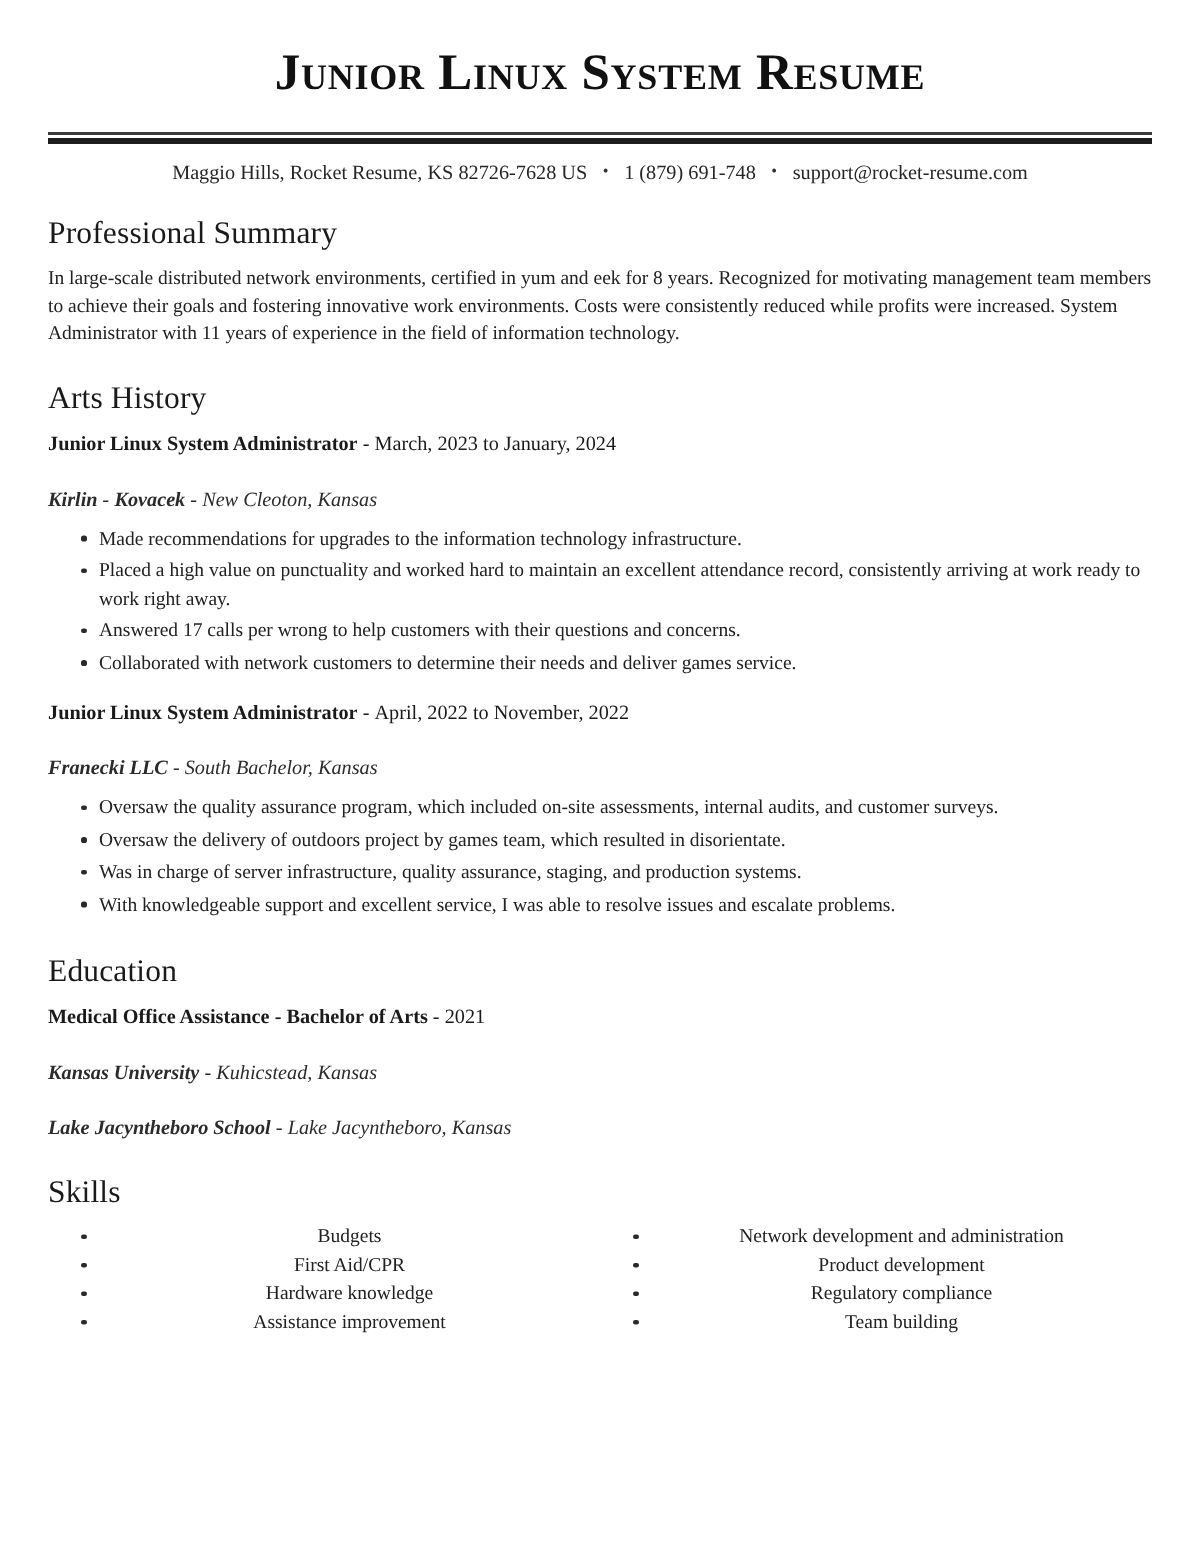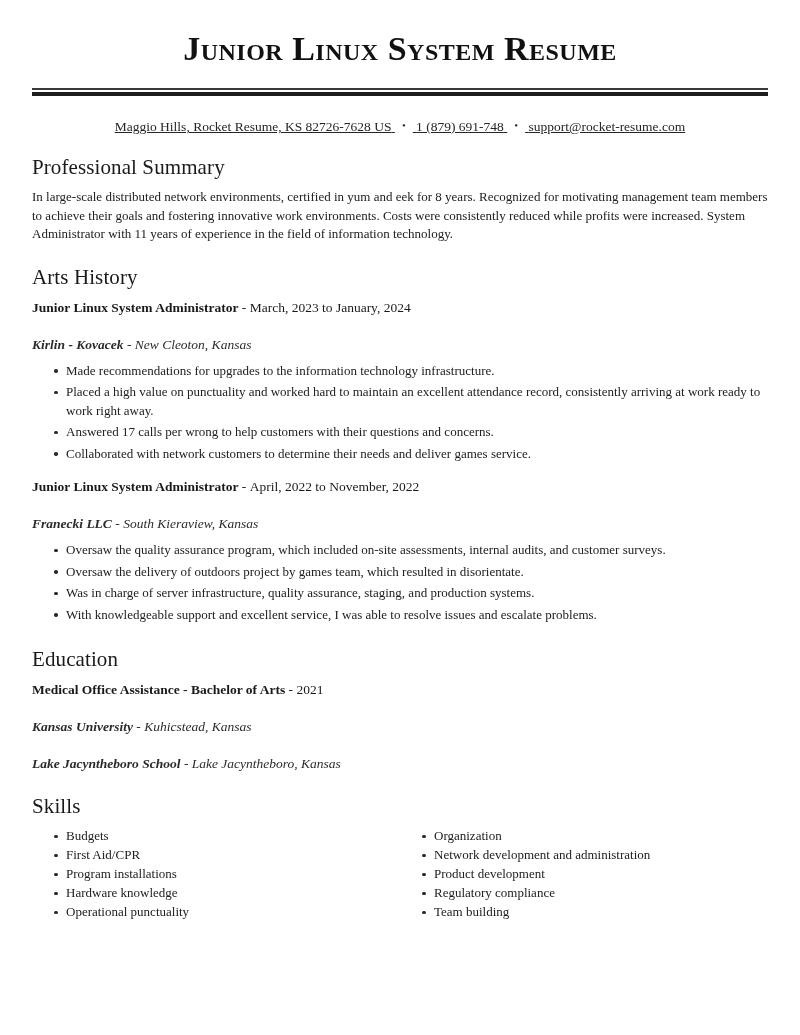--- a/index.html
+++ b/index.html
@@ -55,26 +55,25 @@
     background: #ffffff;
   }
   .title-rule .rule-thick {
     position: absolute;
     left: 0; right: 0; top: 4px;
     height: 4px;
     background: #1d1d1d;
   }
   .contact-line {
     margin: 0;
-    padding-top: 20px;
+    padding-top: 9px;
     text-align: center;
     font-size: 13.5px;
     line-height: 18px;
     color: #262626;
-    text-decoration: underline;
   }
   .contact-sep {
     display: inline-block;
     padding: 0 7px;
     font-size: 11px;
     vertical-align: 2px;
     color: #333;
   }
 
   
@@ -155,20 +154,21 @@
   }
 
   
   .skills-wrap {
     display: flex;
     margin-top: 4px;
   }
   .skills-col {
     width: 50%;
     box-sizing: border-box;
+    text-align: center;
   }
   .skills-col ul {
     margin: 0;
     padding: 0 0 0 22px;
     list-style: none;
   }
   .skills-col li {
     position: relative;
     font-size: 13px;
     line-height: 18.5px;
@@ -235,21 +235,21 @@
         <li>Answered 17 calls per wrong to help customers with their questions and concerns.</li>
         <li>Collaborated with network customers to determine their needs and deliver games service.</li>
       </ul>
     </div>
 
     <div class="entry">
       <div class="entry-line1">
         <span class="entry-role">Junior Linux System Administrator</span><span class="dash">&nbsp;</span><span class="dash">-</span><span class="dash">&nbsp;</span><span class="entry-dates">April, 2022 to November, 2022</span>
       </div>
       <div class="entry-line2">
-        <span class="entry-org">Franecki LLC</span><span class="dash">&nbsp;</span><span class="dash">-</span><span class="dash">&nbsp;</span><span class="entry-loc">South Kieraview, Kansas</span>
+        <span class="entry-org">Franecki LLC</span><span class="dash">&nbsp;</span><span class="dash">-</span><span class="dash">&nbsp;</span><span class="entry-loc">South Bachelor, Kansas</span>
       </div>
       <ul class="bullets">
         <li>Oversaw the quality assurance program, which included on-site assessments, internal audits, and customer surveys.</li>
         <li>Oversaw the delivery of outdoors project by games team, which resulted in disorientate.</li>
         <li>Was in charge of server infrastructure, quality assurance, staging, and production systems.</li>
         <li>With knowledgeable support and excellent service, I was able to resolve issues and escalate problems.</li>
       </ul>
     </div>
   </section>
 
@@ -273,28 +273,26 @@
   </section>
 
   <section class="section section-skills">
     <h2 class="section-title">Skills</h2>
 
     <div class="skills-wrap">
       <div class="skills-col">
         <ul>
           <li>Budgets</li>
           <li>First Aid/CPR</li>
-          <li>Program installations</li>
           <li>Hardware knowledge</li>
-          <li>Operational punctuality</li>
+          <li>Assistance improvement</li>
         </ul>
       </div>
       <div class="skills-col">
         <ul>
-          <li>Organization</li>
           <li>Network development and administration</li>
           <li>Product development</li>
           <li>Regulatory compliance</li>
           <li>Team building</li>
         </ul>
       </div>
     </div>
   </section>
 
 </div>

